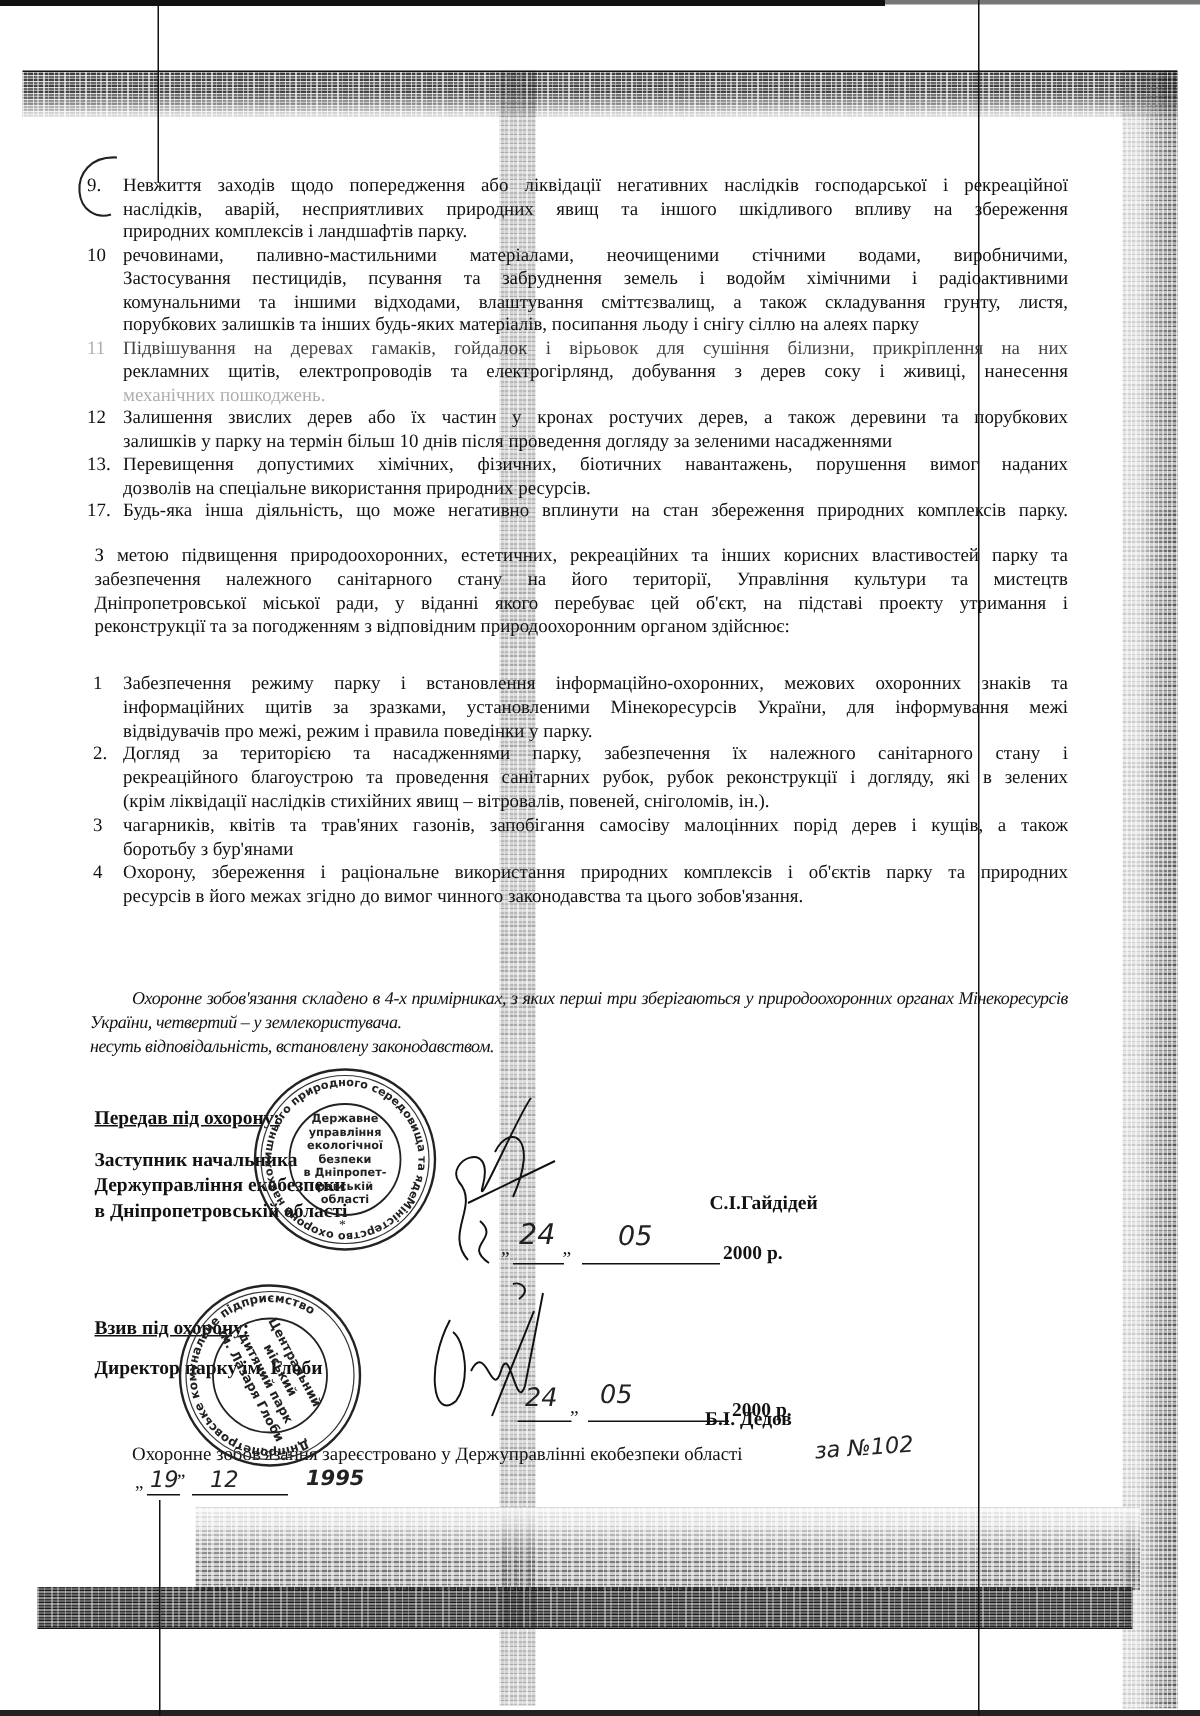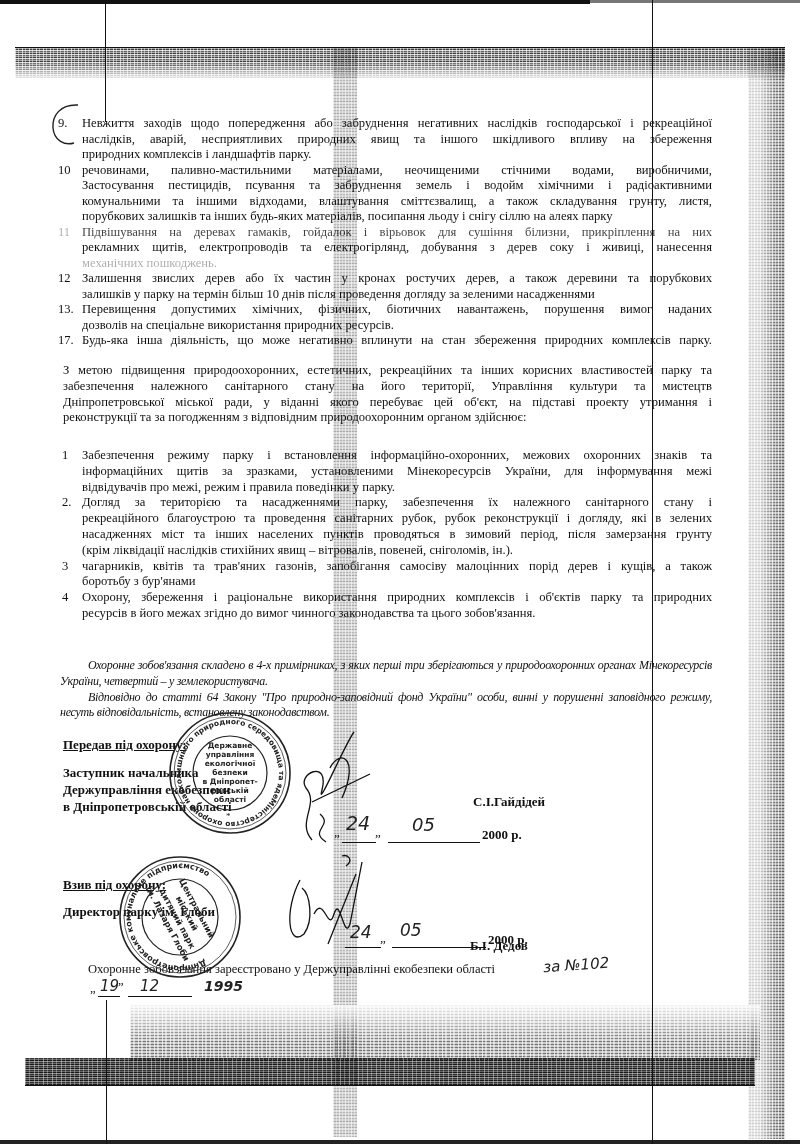--- a/index.html
+++ b/index.html
@@ -77,21 +77,21 @@
   <div class="vline" style="left:652px; top:0; height:1144px;"></div>
 
   <svg class="overlay" style="left:50px; top:102px;" width="40" height="46">
     <path d="M28 3 C 10 2, 2 14, 3 26 C 4 38, 14 44, 24 41" fill="none" stroke="#222" stroke-width="1.4"></path>
   </svg>
 
   <div class="sec upper" style="left:58px; top:116px;">
     <div class="item">
       <div class="num">9.</div>
       <div class="lines">
-        <div class="ln">Невжиття заходів щодо попередження або забруднення негативних наслідків господарської і рекреаційної</div>
+        <div class="ln">Невжиття заходів щодо попередження або ліквідації негативних наслідків господарської і рекреаційної</div>
         <div class="ln">наслідків, аварій, несприятливих природних явищ та іншого шкідливого впливу на збереження</div>
         <div class="ln last">природних комплексів і ландшафтів парку.</div>
       </div>
     </div>
     <div class="item">
       <div class="num">10</div>
       <div class="lines">
         <div class="ln">речовинами, паливно-мастильними матеріалами, неочищеними стічними водами, виробничими,</div>
         <div class="ln">Застосування пестицидів, псування та забруднення земель і водойм хімічними і радіоактивними</div>
         <div class="ln">комунальними та іншими відходами, влаштування сміттєзвалищ, а також складування грунту, листя,</div>
@@ -142,21 +142,20 @@
         <div class="ln">Забезпечення режиму парку і встановлення інформаційно-охоронних, межових охоронних знаків та</div>
         <div class="ln">інформаційних щитів за зразками, установленими Мінекоресурсів України, для інформування межі</div>
         <div class="ln last">відвідувачів про межі, режим і правила поведінки у парку.</div>
       </div>
     </div>
     <div class="item">
       <div class="num">2.</div>
       <div class="lines">
         <div class="ln">Догляд за територією та насадженнями парку, забезпечення їх належного санітарного стану і</div>
         <div class="ln">рекреаційного благоустрою та проведення санітарних рубок, рубок реконструкції і догляду, які в зелених</div>
-        <div class="ln">насадженнях міст та інших населених пунктів проводяться в зимовий період, після замерзання грунту</div>
         <div class="ln last">(крім ліквідації наслідків стихійних явищ – вітровалів, повеней, сніголомів, ін.).</div>
       </div>
     </div>
     <div class="item">
       <div class="num">3</div>
       <div class="lines">
         <div class="ln">чагарників, квітів та трав'яних газонів, запобігання самосіву малоцінних порід дерев і кущів, а також</div>
         <div class="ln last">боротьбу з бур'янами</div>
       </div>
     </div>
@@ -165,21 +164,20 @@
       <div class="lines">
         <div class="ln">Охорону, збереження і раціональне використання природних комплексів і об'єктів парку та природних</div>
         <div class="ln last">ресурсів в його межах згідно до вимог чинного законодавства та цього зобов'язання.</div>
       </div>
     </div>
   </div>
 
   <div class="sec notes" style="left:60px; top:658px;">
     <div class="ln ind">Охоронне зобов'язання складено в 4-х примірниках, з яких перші три зберігаються у природоохоронних органах Мінекоресурсів</div>
     <div class="ln last">України, четвертий – у землекористувача.</div>
-    <div class="ln ind">Відповідно до статті 64 Закону "Про природно-заповідний фонд України" особи, винні у порушенні заповідного режиму,</div>
     <div class="ln last">несуть відповідальність, встановлену законодавством.</div>
   </div>
 
   <div class="bold u" style="left:63px; top:737px;">Передав під охорону:</div>
   <div class="bold" style="left:63px; top:765px;">Заступник начальника</div>
   <div class="bold" style="left:63px; top:782px;">Держуправління екобезпеки</div>
   <div class="bold" style="left:63px; top:799px;text-align:right;">в Дніпропетровській області</div>
   <div class="bold" style="left:473px; top:794px;">С.І.Гайдідей</div>
   <div class="reg" style="left:334px; top:824px; font-size:13px;">„</div>
   <div class="hw" style="left:346px; top:812px; font-size:19px;">24</div>

